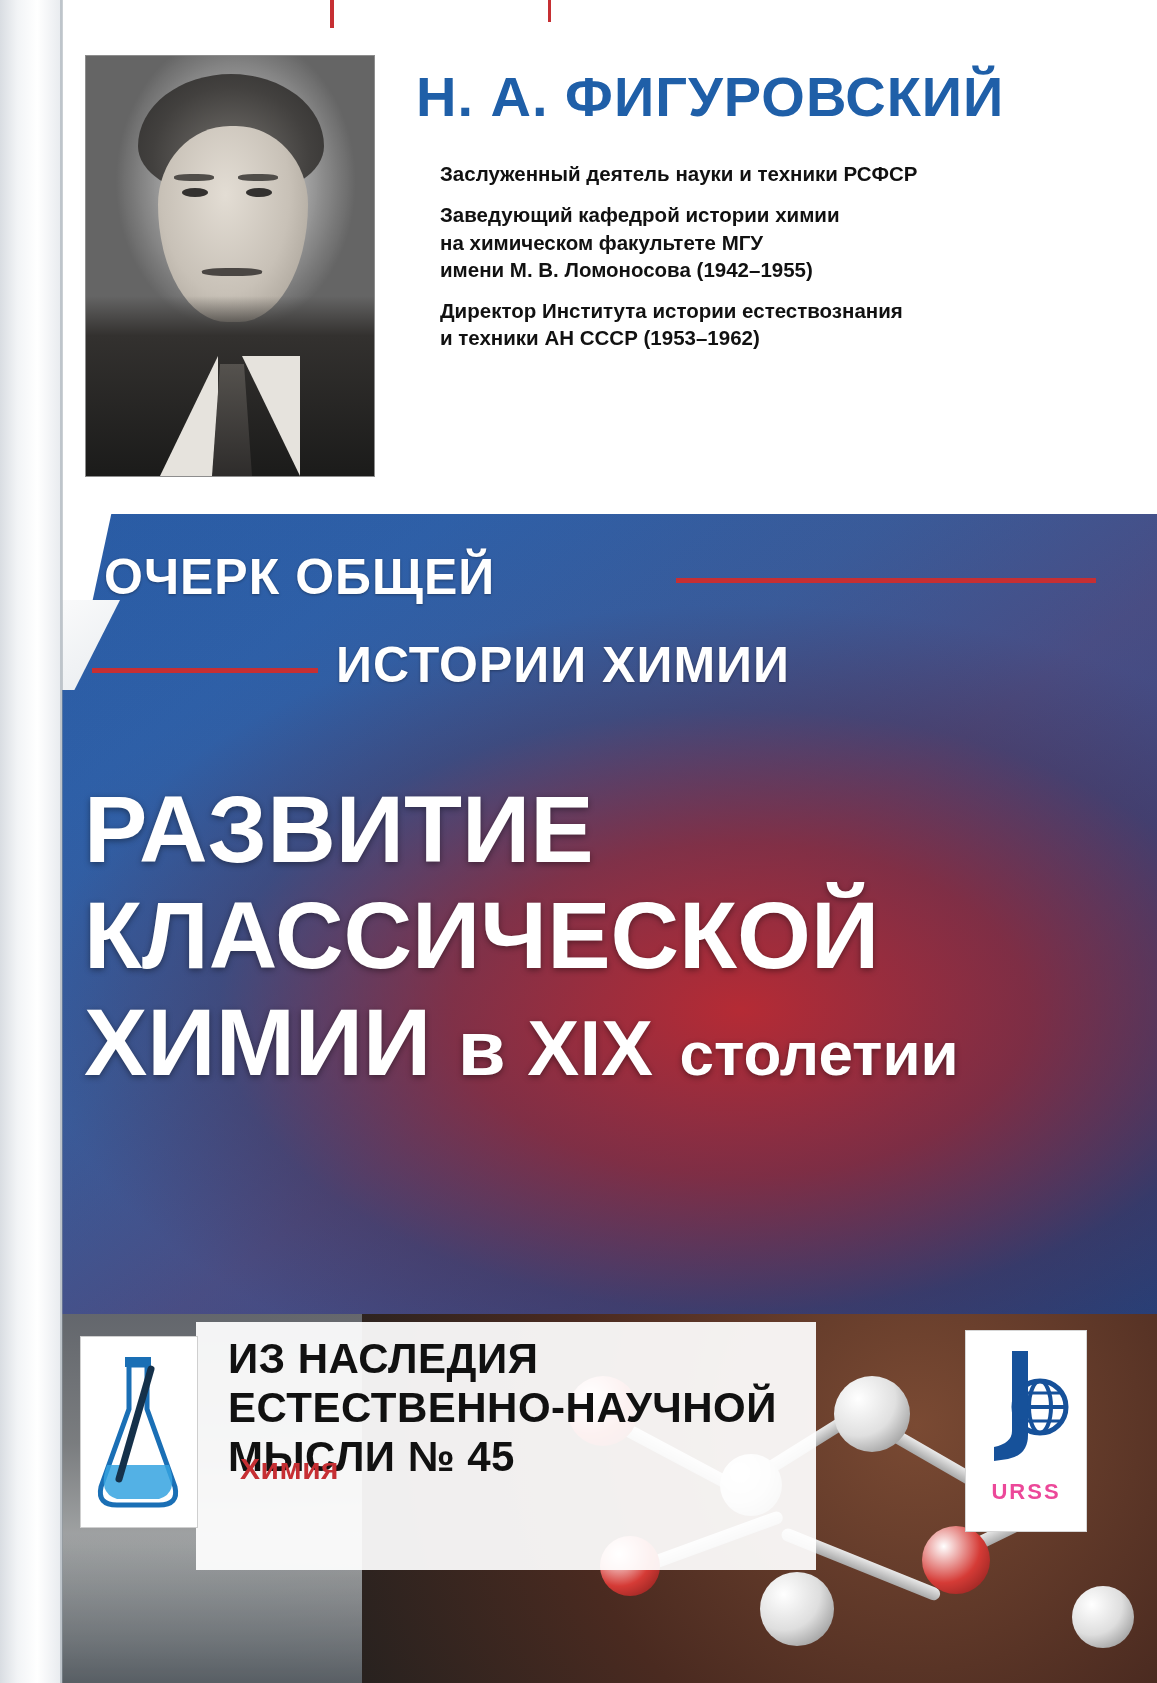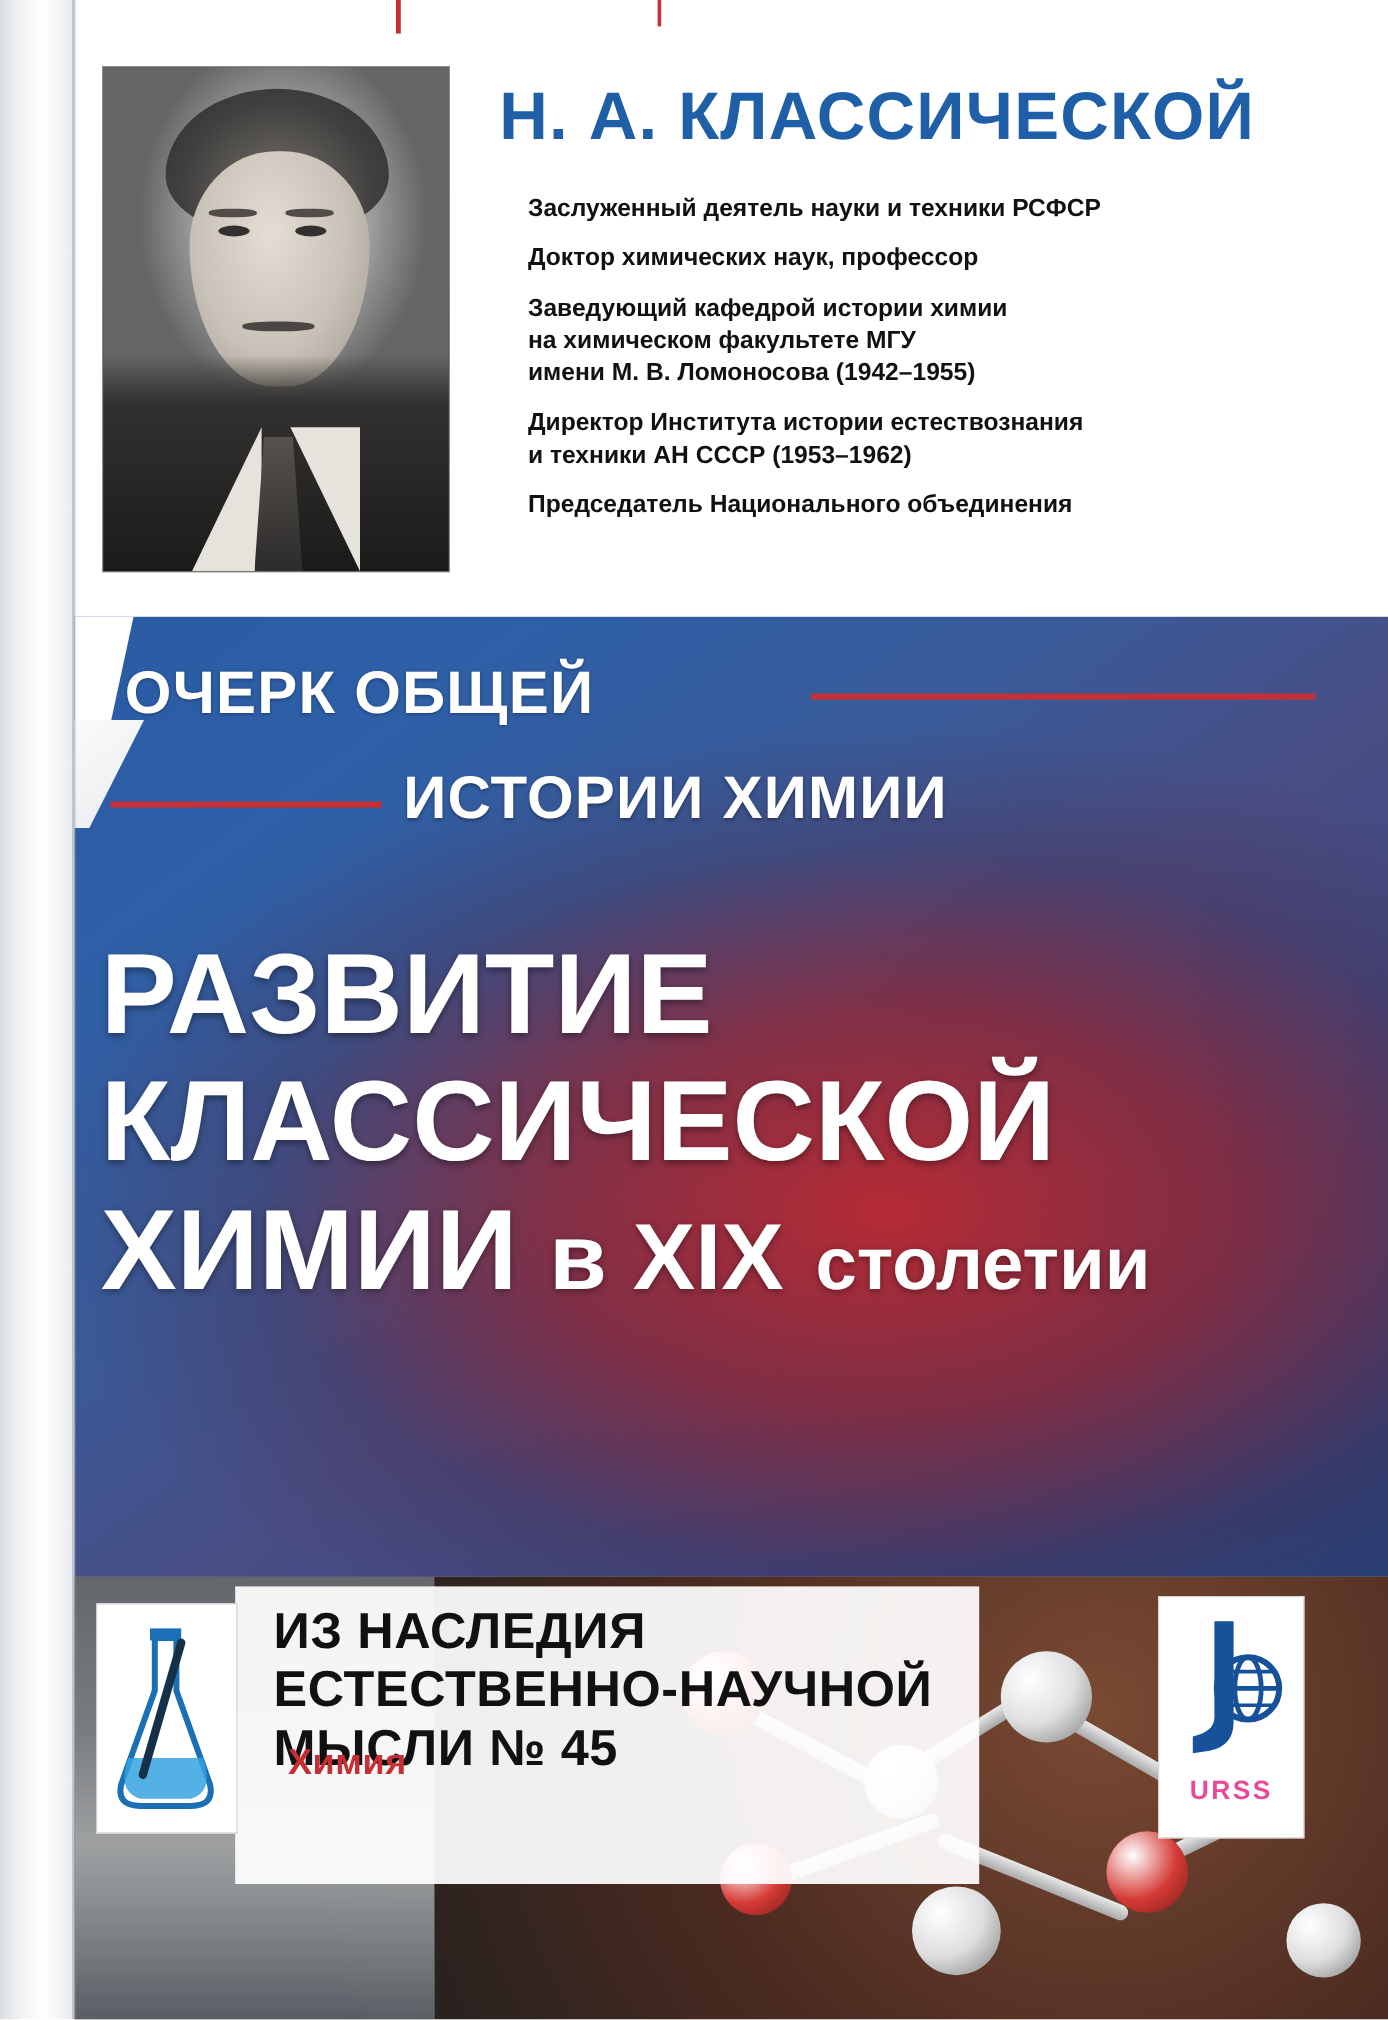--- a/index.html
+++ b/index.html
@@ -379,40 +379,37 @@
     <div class="photo-brow r"></div>
     <div class="photo-eye l"></div>
     <div class="photo-eye r"></div>
     <div class="photo-mouth"></div>
     <div class="photo-suit"></div>
     <div class="photo-collar-l"></div>
     <div class="photo-collar-r"></div>
     <div class="photo-tie"></div>
   </div>
 
-  <div class="author">Н. А. КЛАССИЧЕСКОЙ</div>
+  <div class="author">Н. А. ФИГУРОВСКИЙ</div>
 
   <div class="credentials">
     <p>
       <span>Заслуженный деятель науки и техники РСФСР</span>
-    </p>
-    <p>
-      <span>Доктор химических наук, профессор</span>
     </p>
     <p>
       <span>Заведующий кафедрой истории химии</span><br>
       <span>на химическом факультете МГУ</span><br>
       <span>имени М. В. Ломоносова (1942–1955)</span>
     </p>
     <p>
       <span>Директор Института истории естествознания</span><br>
       <span>и техники АН СССР (1953–1962)</span>
     </p>
     <p>
-      <span>Председатель Национального объединения</span><br>
+      <br>
     </p>
   </div>
 
   <div class="panel"></div>
   <div class="panel-notch"></div>
   <div class="panel-slant"></div>
 
   <div class="rule r1"></div>
   <div class="rule r2"></div>
 

